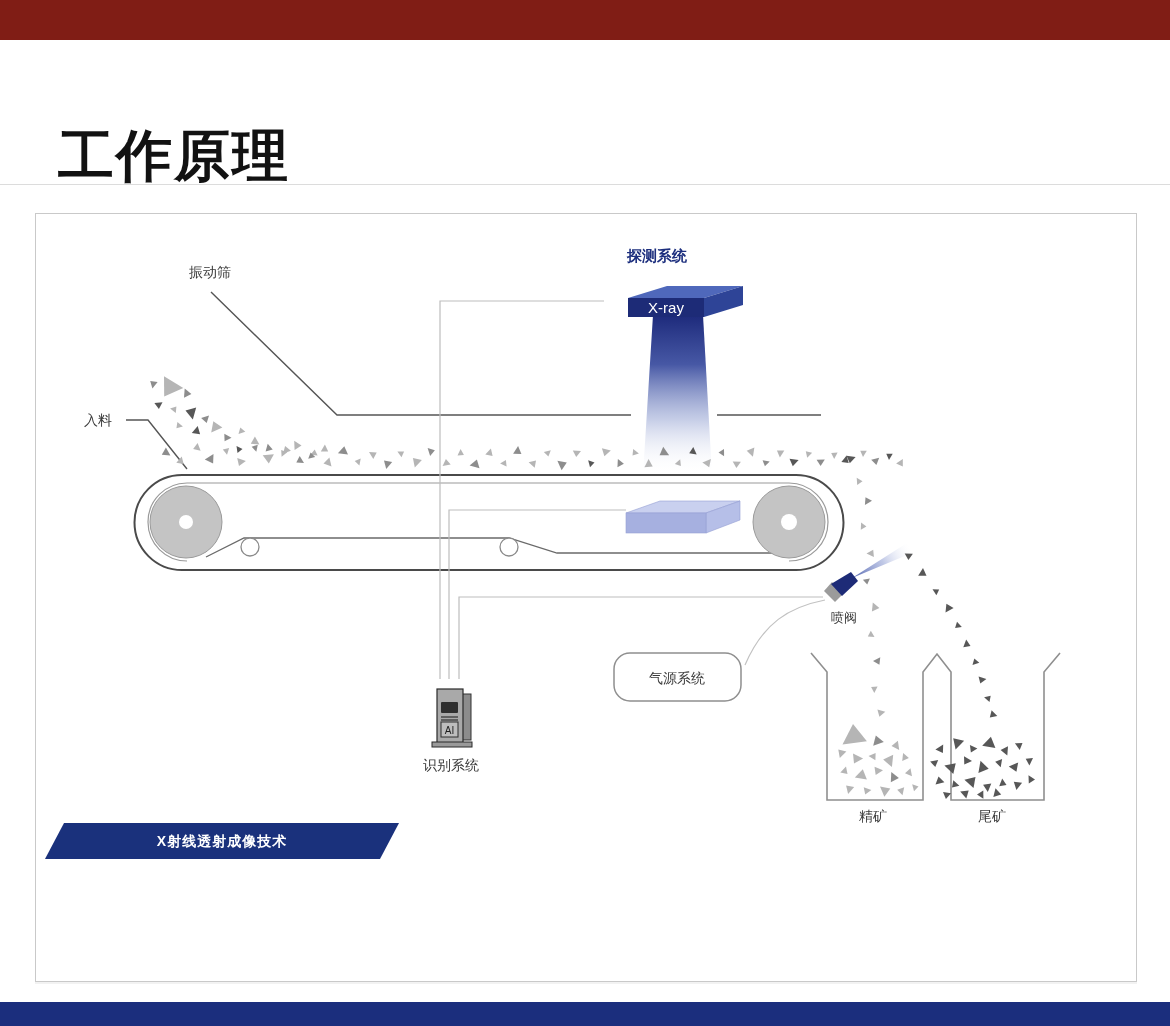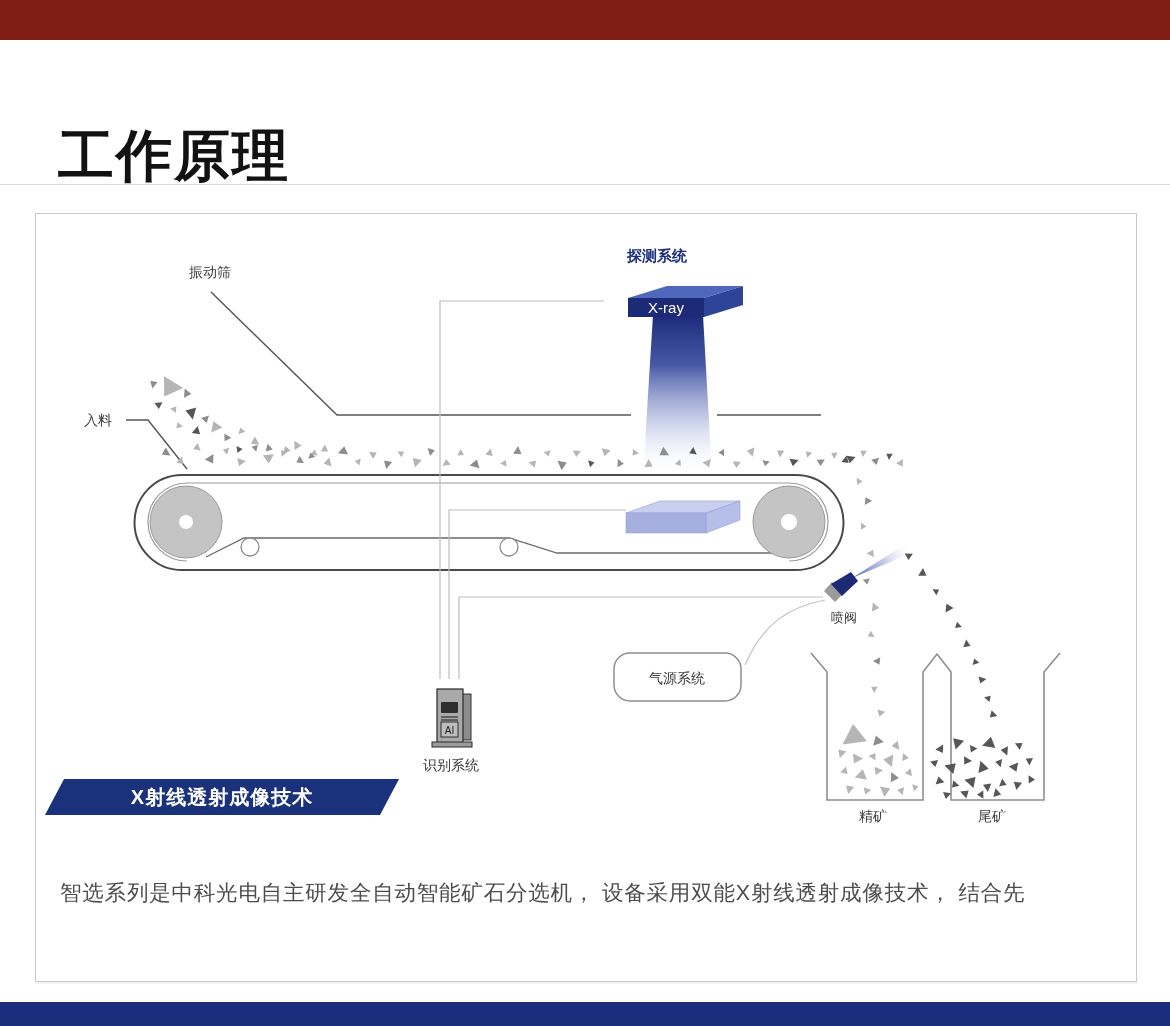--- a/index.html
+++ b/index.html
@@ -10,23 +10,23 @@
   .bottom-bar{position:absolute;left:0;top:1002px;width:1170px;height:24px;}
   
   .page-title{position:absolute;left:58px;top:92px;font-size:56px;font-weight:700;
               color:#121212;letter-spacing:2px;margin-top:27px;}
   .divider{position:absolute;left:0;top:184px;width:1170px;height:0;border-top:1px solid #dcdcdc;}
   
   .diagram-box{position:absolute;left:35px;top:213px;width:1100px;height:767px;
                border:1px solid #c9c9c9;background:#fff;box-shadow:0 2px 0 rgba(0,0,0,0.05);}
   .diagram-box svg{position:absolute;left:0;top:0;width:100%;height:100%;}
   
-  .tech-banner{position:absolute;left:45px;top:779px;width:354px;height:36px;
+  .tech-banner{position:absolute;left:45px;top:823px;width:354px;height:36px;
                clip-path:polygon(19px 0,100% 0,calc(100% - 19px) 100%,0 100%);
-               color:#fff;font-size:20px;font-weight:700;letter-spacing:1px;
+               color:#fff;font-size:14px;font-weight:700;letter-spacing:1px;
                text-align:center;line-height:36px;}
   
   .description{position:absolute;left:60px;top:872px;width:1085px;color:#4c4c4c;
                font-size:21.5px;line-height:42px;letter-spacing:0.8px;}
   .description div{white-space:nowrap;}
   
   .dlabel{font-family:"Liberation Sans",sans-serif;font-size:14px;fill:#3a3a3a;}
   .dlabel-sm{font-family:"Liberation Sans",sans-serif;font-size:13px;fill:#3a3a3a;}
   .dlabel-blue{font-family:"Liberation Sans",sans-serif;font-size:15px;font-weight:700;fill:#1d2f7e;}
   .xray-text{font-family:"Liberation Sans",sans-serif;font-size:15px;fill:#ffffff;}
@@ -270,18 +270,17 @@
       <text class="dlabel" x="872" y="820" text-anchor="middle">精矿</text>
       <text class="dlabel" x="991" y="820" text-anchor="middle">尾矿</text>
     </svg>
   </div>
 
   <div class="tech-banner" style="background:#1A317C;">
     <span>X射线透射成像技术</span>
   </div>
 
   <div class="description">
-    <div>智选系列是中科光电自主研发全自动智能矿石分选机， 设备采用双能X射线透射成像技术， 结合先</div>
   </div>
 
   <div class="bottom-bar" style="background:#1B2E7D;"></div>
 
 </div>
 
 </body></html>

